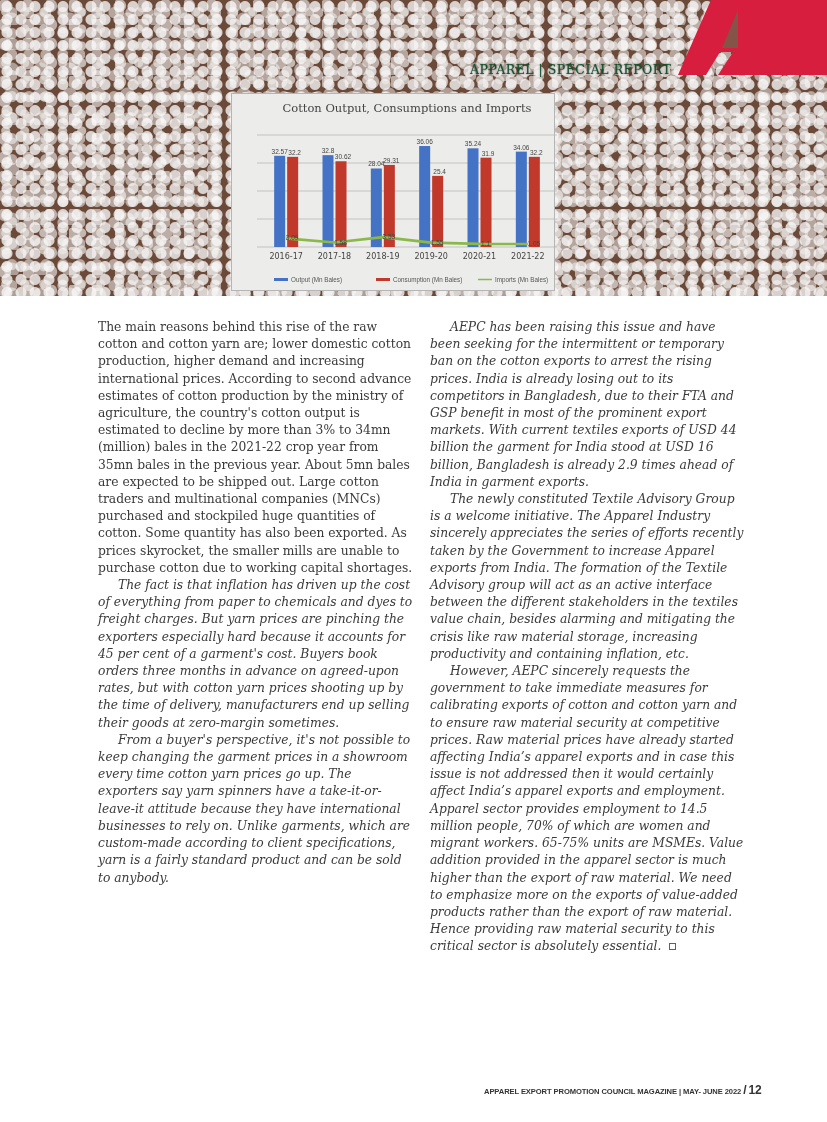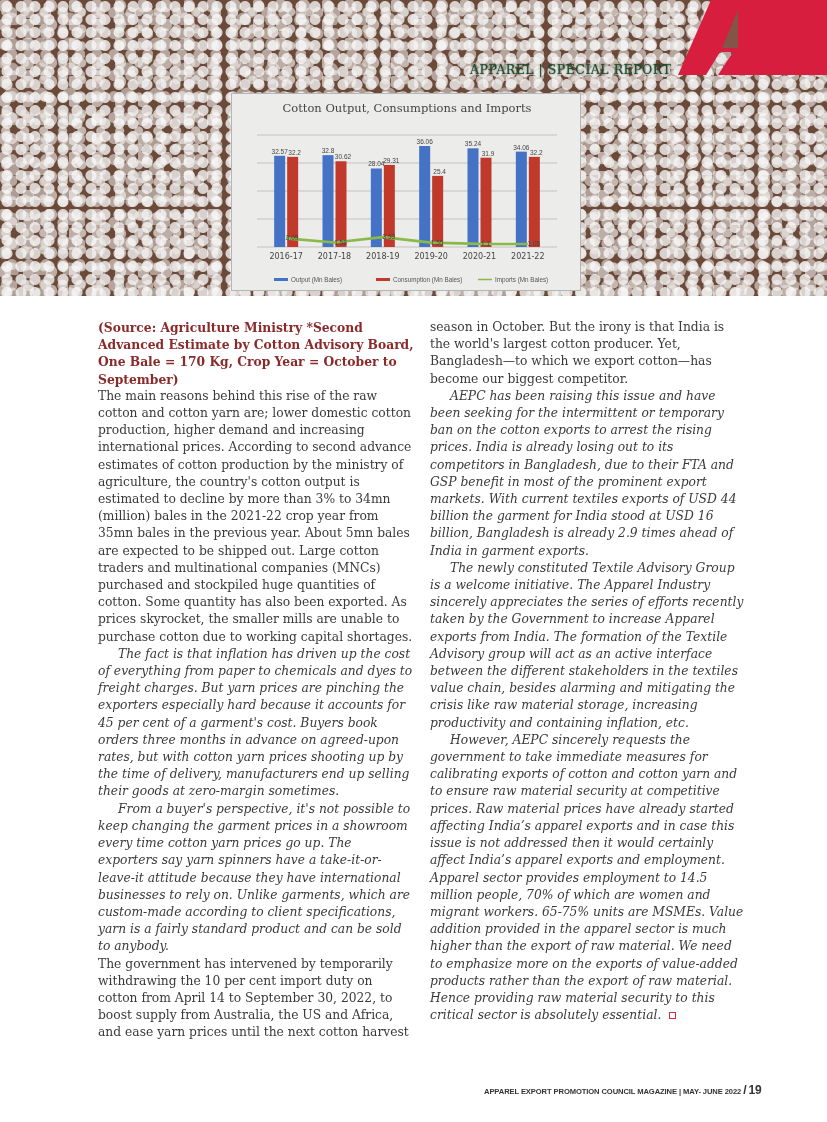--- a/index.html
+++ b/index.html
@@ -14,21 +14,21 @@
   }
   .hero-texture { position:absolute; inset:0;
     background:
       radial-gradient(circle at 50% 50%, rgba(250,250,250,0.85) 0 5px, transparent 6px),
       radial-gradient(circle at 30% 70%, rgba(230,225,220,0.8) 0 4px, transparent 5px);
     background-size: 14px 13px, 19px 17px;
     opacity:0.9;
   }
   .section-label { position:absolute; left:470px; top:62px; color:#14532d; font-family:"DejaVu Serif", serif; font-size:12.5px; letter-spacing:0.5px; text-shadow:0 0 2px rgba(0,0,0,0.6); }
   .logo { position:absolute; left:0; top:0; }
-  .chart-box { position:absolute; left:231px; top:93px; width:350px; height:198px; background:#ececea; border:1px solid #b5b5b5; box-sizing:border-box; }
+  .chart-box { position:absolute; left:231px; top:93px; width:324px; height:198px; background:#ececea; border:1px solid #b5b5b5; box-sizing:border-box; }
   .chart-box svg { position:absolute; left:0; top:0; }
   .col { position:absolute; font-size:12.3px; line-height:17.2px; color:#3a3a3a; }
   .col p { margin:0; text-align:left; }
   .col p.indent { text-indent:20px;font-style:italic; }
   .col-left { left:98px; top:319px; width:316px; }
   .col-right { left:430px; top:319px; width:316px; }
   .source { color:#8a2a2a; font-weight:bold; }
   .end-mark { display:inline-block; width:5px; height:5px; border:1.5px solid #d42a44; margin-left:8px; vertical-align:middle; }
   .footer { position:absolute; left:484px; top:1083px; font-family:"Liberation Sans", sans-serif; font-size:7.6px; font-weight:bold; color:#333; letter-spacing:-0.1px; }
   .footer .page { font-size:12px; margin-left:2px; }
@@ -107,29 +107,26 @@
         <text x="59" y="188" font-size="6.3" font-family="Liberation Sans, sans-serif" fill="#555">Output (Mn Bales)</text>
         <rect x="144" y="184" width="14" height="3" fill="#c0392b"></rect>
         <text x="161" y="188" font-size="6.3" font-family="Liberation Sans, sans-serif" fill="#555">Consumption (Mn Bales)</text>
         <line x1="246" x2="260" y1="185.5" y2="185.5" stroke="#8ab94a" stroke-width="1.5"></line>
         <text x="263" y="188" font-size="6.3" font-family="Liberation Sans, sans-serif" fill="#555">Imports (Mn Bales)</text>
       </g>
   </svg>
 </div>
 
 <div class="col col-left">
-  <p class="source">(Source: Agriculture Ministry *Second Advanced Estimate by Cotton Advisory Board, One Bale = 170 Kg, Crop Year = October to September)</p>
   <p>The main reasons behind this rise of the raw cotton and cotton yarn are; lower domestic cotton production, higher demand and increasing international prices. According to second advance estimates of cotton production by the ministry of agriculture, the country's cotton output is estimated to decline by more than 3% to 34mn (million) bales in the 2021-22 crop year from 35mn bales in the previous year. About 5mn bales are expected to be shipped out. Large cotton traders and multinational companies (MNCs) purchased and stockpiled huge quantities of cotton. Some quantity has also been exported. As prices skyrocket, the smaller mills are unable to purchase cotton due to working capital shortages.</p>
   <p class="indent">The fact is that inflation has driven up the cost of everything from paper to chemicals and dyes to freight charges. But yarn prices are pinching the exporters especially hard because it accounts for 45 per cent of a garment's cost. Buyers book orders three months in advance on agreed-upon rates, but with cotton yarn prices shooting up by the time of delivery, manufacturers end up selling their goods at zero-margin sometimes.</p>
   <p class="indent">From a buyer's perspective, it's not possible to keep changing the garment prices in a showroom every time cotton yarn prices go up. The exporters say yarn spinners have a take-it-or-leave-it attitude because they have international businesses to rely on. Unlike garments, which are custom-made according to client specifications, yarn is a fairly standard product and can be sold to anybody.</p>
-  <p>The government has intervened by temporarily withdrawing the 10 per cent import duty on cotton from April 14 to September 30, 2022, to boost supply from Australia, the US and Africa, and ease yarn prices until the next cotton harvest</p>
 </div>
 
 <div class="col col-right">
-  <p>season in October. But the irony is that India is the world's largest cotton producer. Yet, Bangladesh—to which we export cotton—has become our biggest competitor.</p>
   <p class="indent">AEPC has been raising this issue and have been seeking for the intermittent or temporary ban on the cotton exports to arrest the rising prices. India is already losing out to its competitors in Bangladesh, due to their FTA and GSP benefit in most of the prominent export markets. With current textiles exports of USD 44 billion the garment for India stood at USD 16 billion, Bangladesh is already 2.9 times ahead of India in garment exports.</p>
   <p class="indent">The newly constituted Textile Advisory Group is a welcome initiative. The Apparel Industry sincerely appreciates the series of efforts recently taken by the Government to increase Apparel exports from India. The formation of the Textile Advisory group will act as an active interface between the different stakeholders in the textiles value chain, besides alarming and mitigating the crisis like raw material storage, increasing productivity and containing inflation, etc.</p>
   <p class="indent"><span>However, AEPC sincerely requests the government to take immediate measures for calibrating exports of cotton and cotton yarn and to ensure raw material security at competitive prices. Raw material prices have already started affecting India’s apparel exports and in case this issue is not addressed then it would certainly affect India’s apparel exports and employment. Apparel sector provides employment to 14.5 million people, 70% of which are women and migrant workers. 65-75% units are MSMEs. Value addition provided in the apparel sector is much higher than the export of raw material. We need to emphasize more on the exports of value-added products rather than the export of raw material. Hence providing raw material security to this critical sector is absolutely essential.</span><span class="end-mark"></span></p>
 </div>
 
 <div class="footer">
-  <span>APPAREL EXPORT PROMOTION COUNCIL MAGAZINE | MAY- JUNE 2022</span><span class="page">/</span><span class="page">19</span>
+  <span>APPAREL EXPORT PROMOTION COUNCIL MAGAZINE | MAY- JUNE 2022</span><span class="page">/</span><span class="page">12</span>
 </div>
 
 </body></html>

